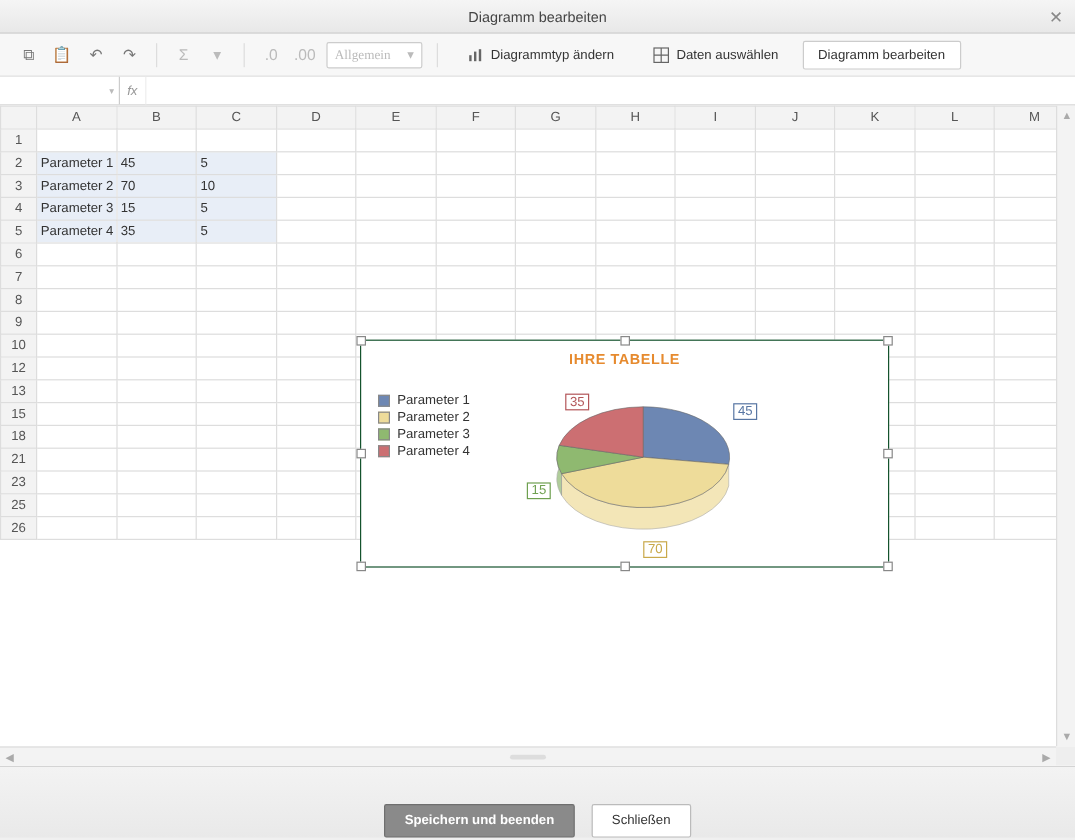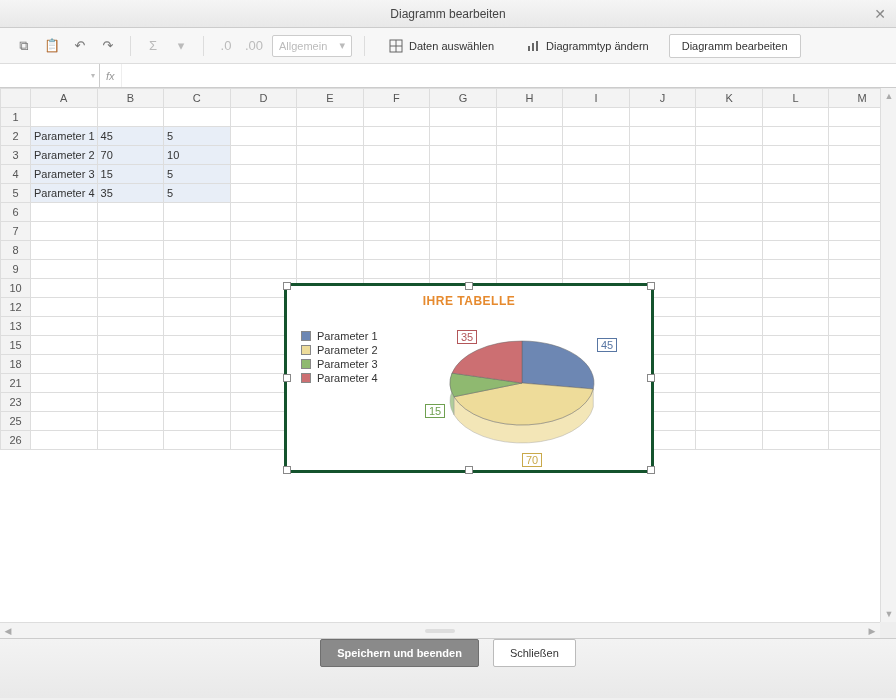--- a/index.html
+++ b/index.html
@@ -45,20 +45,21 @@
   }
   .tbtn.disabled { color: #bbb; }
   .sep { width:1px; height:20px; background:#ddd; margin:0 4px; }
   .format-select {
     width: 80px; height: 22px;
     border:1px solid #ccc; border-radius:2px;
     display:flex; align-items:center; padding:0 6px;
     font-size:11px; color:#bbb;
     background:#fff;
     justify-content: space-between;
+    font-family: Liberation Serif, serif;
   }
   .bigbtn {
     height: 24px;
     padding: 0 12px;
     border: 1px solid #ccc;
     border-radius: 2px;
     background: #fff;
     font-size: 11px;
     display: inline-flex;
     align-items: center;
@@ -112,24 +113,24 @@
   table.sheet th.corner { width: 30px; }
   table.sheet th.row { width: 30px; text-align: center; }
   td.num { text-align: right; }
   td.sel { background: #e8eef7; }
   td.selbdr-t { border-top: 1px solid #6b8fb3; }
   td.selbdr-b { border-bottom: 1px solid #6b8fb3; }
   td.selbdr-l { border-left: 1px solid #6b8fb3; }
   td.selbdr-r { border-right: 1px solid #6b8fb3; }
   .chart-box {
     position: absolute;
-    left: 284px; top: 195px;
-    width: 370px; height: 190px;
+    left: 300px; top: 195px;
+    width: 441px; height: 190px;
     background: #fff;
-    border: 3px solid #14532d;
+    border: 1px solid #14532d;
   }
   .handle {
     position: absolute;
     width: 8px; height: 8px;
     background: #fff;
     border: 1px solid #888;
   }
   .chart-title {
     text-align: center;
     color: #e68a2e;
@@ -155,21 +156,21 @@
     background: #f3f3f3;
   }
   .scrollbar-h { left:0; right:16px; bottom:0; height:16px; border-top:1px solid #ddd; }
   .scrollbar-v { top:0; bottom:16px; right:0; width:16px; border-left:1px solid #ddd; }
   .sb-arr { position:absolute; width:16px; height:16px; display:flex; align-items:center; justify-content:center; color:#aaa; font-size:9px; }
   .sb-corner { position:absolute; right:0; bottom:0; width:16px; height:16px; background:#eee; }
   .footer {
     height: 60px;
     background: linear-gradient(#f3f3f3,#e9e9e9);
     border-top: 1px solid #ccc;
-    display:flex; align-items:flex-start; justify-content:center; gap:14px;
+    display:flex; align-items:flex-end; justify-content:center; gap:14px;
   }
   .ftbtn {
     height: 28px;
     padding: 0 16px;
     border: 1px solid #bbb;
     border-radius: 2px;
     background: #fff;
     font-size: 11px;
     cursor: pointer;
     display:inline-flex; align-items:center;
@@ -200,33 +201,33 @@
   <span class="sep"></span>
   <span class="tbtn disabled">.0</span>
   <span class="tbtn disabled">.00</span>
   <div class="format-select">
     <span>Allgemein</span>
     <span>▾</span>
   </div>
   <span class="sep"></span>
   <div class="bigbtn plain">
     <svg viewBox="0 0 14 14">
+        <rect x="2" y="7" width="2" height="5" fill="#666"></rect>
+        <rect x="6" y="4" width="2" height="8" fill="#666"></rect>
+        <rect x="10" y="2" width="2" height="10" fill="#666"></rect>
+      </svg>
+    <span>Diagrammtyp ändern</span>
+  </div>
+  <div class="bigbtn plain">
+    <svg viewBox="0 0 14 14">
         <rect x="1" y="1" width="12" height="12" fill="none" stroke="#666"></rect>
         <line x1="1" y1="7" x2="13" y2="7" stroke="#666"></line>
         <line x1="7" y1="1" x2="7" y2="13" stroke="#666"></line>
       </svg>
     <span>Daten auswählen</span>
-  </div>
-  <div class="bigbtn plain">
-    <svg viewBox="0 0 14 14">
-        <rect x="2" y="7" width="2" height="5" fill="#666"></rect>
-        <rect x="6" y="4" width="2" height="8" fill="#666"></rect>
-        <rect x="10" y="2" width="2" height="10" fill="#666"></rect>
-      </svg>
-    <span>Diagrammtyp ändern</span>
   </div>
   <div class="bigbtn">
     <span>Diagramm bearbeiten</span>
   </div>
 </div>
 
 <div class="formula-bar">
   <div class="cell-ref">
       <span style="font-size:8px;color:#bbb;">▾</span>
     </div>

